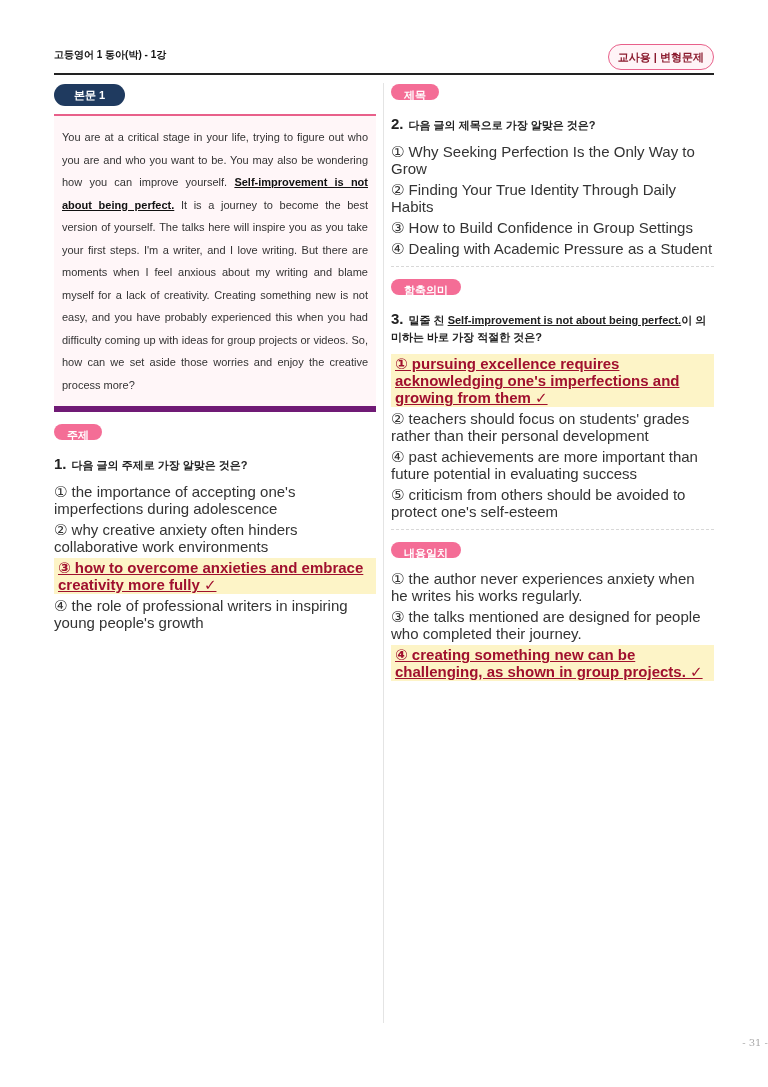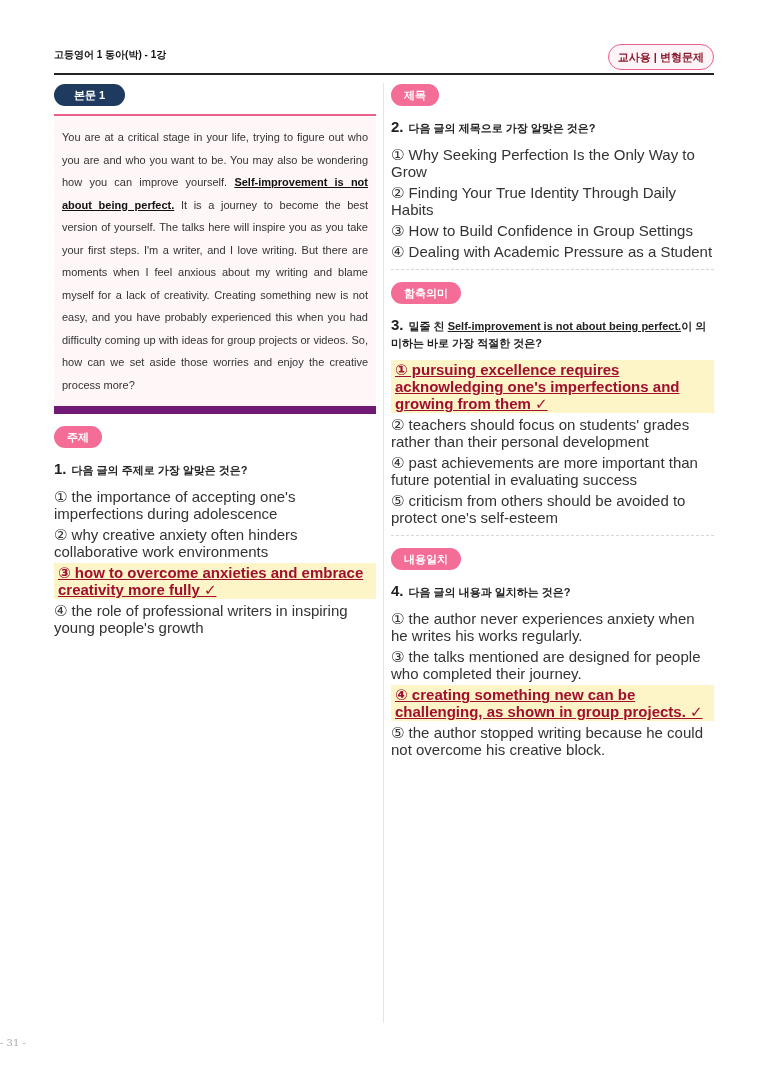--- a/index.html
+++ b/index.html
@@ -5,31 +5,31 @@
   html, body { margin:0; padding:0; background:#ffffff; }
   body { width:768px; height:1087px; position:relative; font-family:"Liberation Sans","DejaVu Sans",sans-serif; color:#222; overflow:hidden; }
   .page-header { position:absolute; left:54px; top:44px; width:660px; height:30px; }
   .page-title { position:absolute; left:0; top:4px; font-size:10px; font-weight:bold; color:#111; }
   .page-badge { position:absolute; right:0; top:0; height:24px; padding:0 9px; border:1.5px solid #e8608a; border-radius:13px; background:#fff4f7; font-size:11px; font-weight:bold; color:#8b1a2e; line-height:24px; }
   .header-rule { position:absolute; left:54px; top:73px; width:660px; height:2px; background:#222; }
   .col-divider { position:absolute; left:383px; top:83px; width:1px; height:940px; background:#e4e4e4; }
   .left-col { position:absolute; left:54px; top:84px; width:322px; }
   .right-col { position:absolute; left:391px; top:84px; width:323px; }
   .pill-dark { display:inline-block; height:22px; line-height:22px; padding:0 20px; border-radius:11px; background:#1f3a5f; color:#fff; font-size:11px; font-weight:bold; }
-  .pill-pink { display:inline-block; height:22px; line-height:22px; padding:0 13px; border-radius:11px; background:#f46d96; color:#fff; font-size:11px; font-weight:bold; }
-  .passage { margin-top:8px; border-top:2px solid #e8608a; border-bottom:8px solid #701a75; background:#fff6f8; padding:10px 8px 10px 8px; font-size:11px; line-height:22.5px; text-align:justify; color:#333; }
+  .pill-pink { display:inline-block; height:16px; line-height:22px; padding:0 13px; border-radius:11px; background:#f46d96; color:#fff; font-size:11px; font-weight:bold; }
+  .passage { margin-top:8px; border-top:2px solid #e8608a; border-bottom:6px solid #701a75; background:#fff6f8; padding:10px 8px 10px 8px; font-size:11px; line-height:22.5px; text-align:justify; color:#333; }
   .passage .hl { font-weight:bold; text-decoration:underline; color:#111; }
   .q-title { margin-top:12px; font-size:11px; font-weight:bold; color:#222; line-height:17px; }
   .q-title .num { font-size:15px; font-weight:bold; margin-right:5px; }
   .q-title .ul { text-decoration:underline; }
   .options { margin-top:8px; }
   .opt { font-size:15px; line-height:17px; color:#333; padding:1px 0; margin-bottom:2px; }
   .opt.answer { background:#fdf4c7; color:#a0102e; font-weight:bold; text-decoration:underline; padding:1px 4px; }
   .sep { border-top:1px dashed #d8d8d8; margin:8px 0 12px 0; }
-  .footer { position:absolute; left:0; top:1037px; width:768px; text-align:left; font-size:10px; color:#aaa; font-family:"DejaVu Serif",serif; }
+  .footer { position:absolute; left:0; top:1037px; width:768px; text-align:right; font-size:10px; color:#aaa; font-family:"DejaVu Serif",serif; }
 </style>
 </head>
 <body>
 
 <div class="page-header">
   <div class="page-title">고등영어 1 동아(박) - 1강</div>
   <div class="page-badge">교사용 | 변형문제</div>
 </div>
 <div class="header-rule"></div>
 <div class="col-divider"></div>
@@ -78,25 +78,21 @@
       <div class="opt answer">① pursuing excellence requires acknowledging one's imperfections and growing from them ✓</div>
       <div class="opt">② teachers should focus on students' grades rather than their personal development</div>
       <div class="opt">④ past achievements are more important than future potential in evaluating success</div>
       <div class="opt">⑤ criticism from others should be avoided to protect one's self-esteem</div>
     </div>
   </div>
   <div class="sep"></div>
 
   <div>
     <span class="pill-pink">내용일치</span>
-    <div class="q-title">
-      <span class="num">4.</span><span>다음 글의 내용과 일치하는 것은?</span>
-    </div>
     <div class="options">
       <div class="opt">① the author never experiences anxiety when he writes his works regularly.</div>
       <div class="opt">③ the talks mentioned are designed for people who completed their journey.</div>
       <div class="opt answer">④ creating something new can be challenging, as shown in group projects. ✓</div>
-      <div class="opt">⑤ the author stopped writing because he could not overcome his creative block.</div>
     </div>
   </div>
 </div>
 
 <div class="footer">- 31 -</div>
 
 </body></html>

